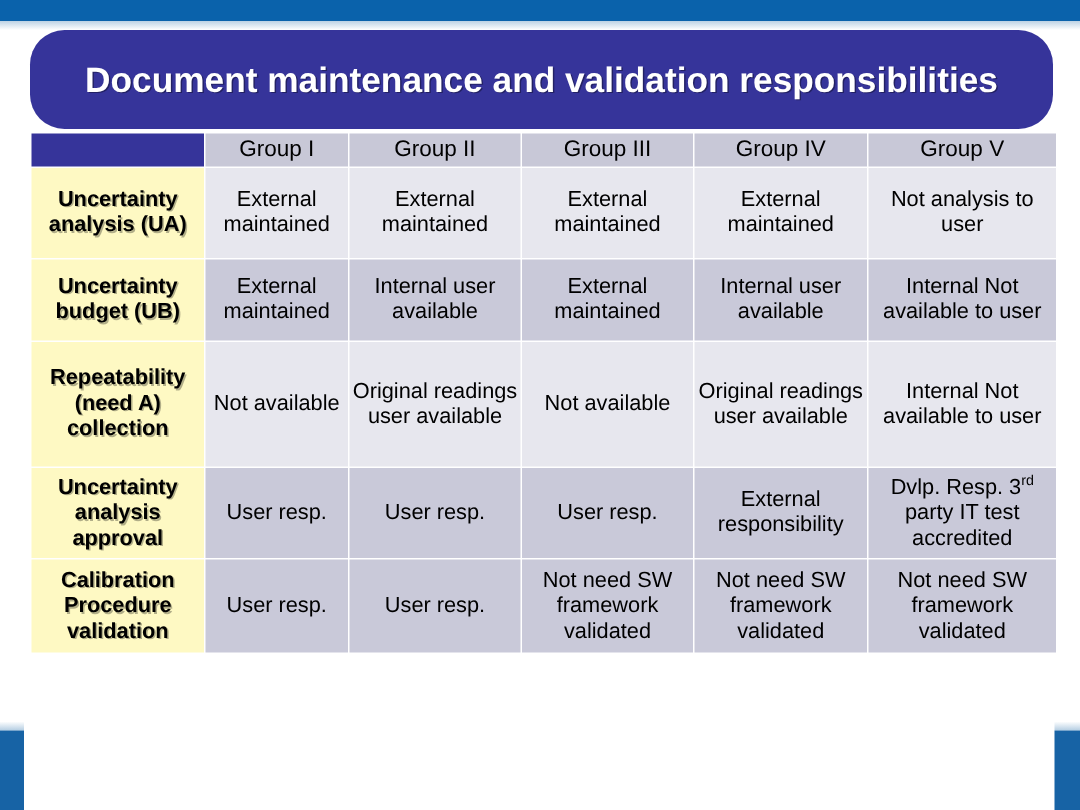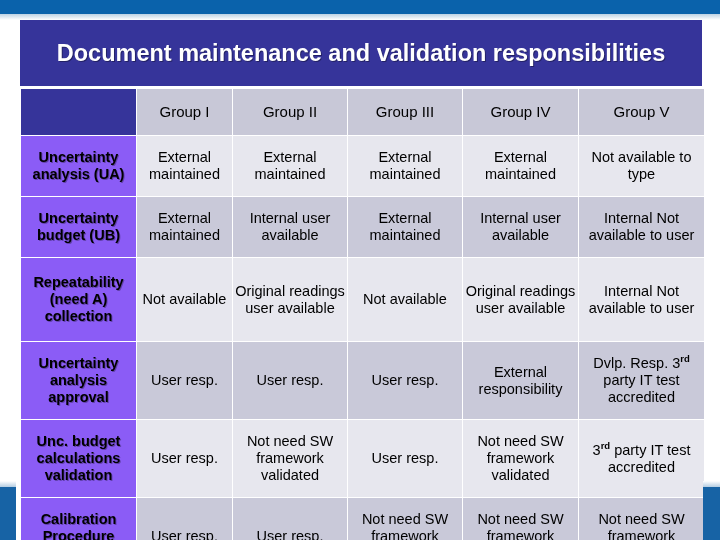--- a/index.html
+++ b/index.html
@@ -36,20 +36,21 @@
     position:absolute;left:703px;top:481px;width:17px;height:6px;
     background:linear-gradient(to bottom,#ffffff 0%,#b4cde2 100%);
   }
 
   
   .title-box{
     position:absolute;left:20px;top:20px;width:682px;height:66px;
     background:#36349a;
     display:flex;align-items:center;justify-content:center;
     box-sizing:border-box;
+    border-radius:23px;
   }
   .title-text{
     color:#ffffff;
     font-size:23.5px;
     font-weight:bold;
     line-height:26px;
     text-align:center;
     letter-spacing:0px;
     text-shadow:1px 1px 0 rgba(0,0,0,.35);
     padding:0 8px;
@@ -60,21 +61,21 @@
     position:absolute;left:20px;top:88px;width:682px;
   }
   table.grid{
     border-collapse:separate;
     border-spacing:1px;
     background:#ffffff;
     width:682px;
     table-layout:fixed;
   }
   table.grid td{
-    padding:13px 2px;
+    padding:1px 2px;
     text-align:center;
     vertical-align:middle;
     font-size:14.5px;
     line-height:17px;
     color:#000000;
     overflow:hidden;
   }
   
   col.c0{width:115px;}
   col.c1{width:95px;}
@@ -89,33 +90,33 @@
     font-size:15px;
     height:20px;
     line-height:18px;
   }
   tr.hdr td.corner{
     background:#36349a;
   }
 
   
   td.rowhead{
-    background:#8b5cf6;
+    background:#fef9c3;
     color:#ffffff;
     font-weight:bold;
     font-size:14.5px;
     line-height:17px;
     text-shadow:1px 1px 0 rgba(0,0,0,.3);
   }
 
   
   tr.band-light td.cell{background:#e7e7ee;}
   tr.band-dark  td.cell{background:#c9c9d9;}
 
-  sup{font-size:9.5px;vertical-align:super;line-height:0;font-weight:bold;}
+  sup{font-size:9.5px;vertical-align:super;line-height:0;}
 </style>
 </head>
 <body>
 
 <div class="top-band"></div>
 <div class="top-band-fade"></div>
 
 <div class="title-box">
   <div class="title-text">Document maintenance and validation responsibilities</div>
 </div>
@@ -139,21 +140,21 @@
         <td>Group IV</td>
         <td>Group V</td>
       </tr>
 
       <tr class="band-light" style="height:60px">
         <td class="rowhead">Uncertainty analysis (UA)</td>
         <td class="cell">External maintained</td>
         <td class="cell">External maintained</td>
         <td class="cell">External maintained</td>
         <td class="cell">External maintained</td>
-        <td class="cell">Not available to type</td>
+        <td class="cell">Not analysis to user</td>
       </tr>
 
       <tr class="band-dark" style="height:54px">
         <td class="rowhead">Uncertainty budget (UB)</td>
         <td class="cell">External maintained</td>
         <td class="cell">Internal user available</td>
         <td class="cell">External maintained</td>
         <td class="cell">Internal user available</td>
         <td class="cell">Internal Not available to user</td>
       </tr>
@@ -169,28 +170,20 @@
 
       <tr class="band-dark" style="height:60px">
         <td class="rowhead">Uncertainty analysis approval</td>
         <td class="cell">User resp.</td>
         <td class="cell">User resp.</td>
         <td class="cell">User resp.</td>
         <td class="cell">External responsibility</td>
         <td class="cell sup-cell">Dvlp. Resp. 3<sup>rd</sup> party IT test accredited</td>
       </tr>
 
-      <tr class="band-light" style="height:62px">
-        <td class="rowhead">Unc. budget calculations validation</td>
-        <td class="cell">User resp.</td>
-        <td class="cell">Not need SW framework validated</td>
-        <td class="cell">User resp.</td>
-        <td class="cell">Not need SW framework validated</td>
-        <td class="cell sup-cell">3<sup>rd</sup> party IT test accredited</td>
-      </tr>
 
       <tr class="band-dark" style="height:62px">
         <td class="rowhead">Calibration Procedure validation</td>
         <td class="cell">User resp.</td>
         <td class="cell">User resp.</td>
         <td class="cell">Not need SW framework validated</td>
         <td class="cell">Not need SW framework validated</td>
         <td class="cell">Not need SW framework validated</td>
       </tr>
     </tbody>

